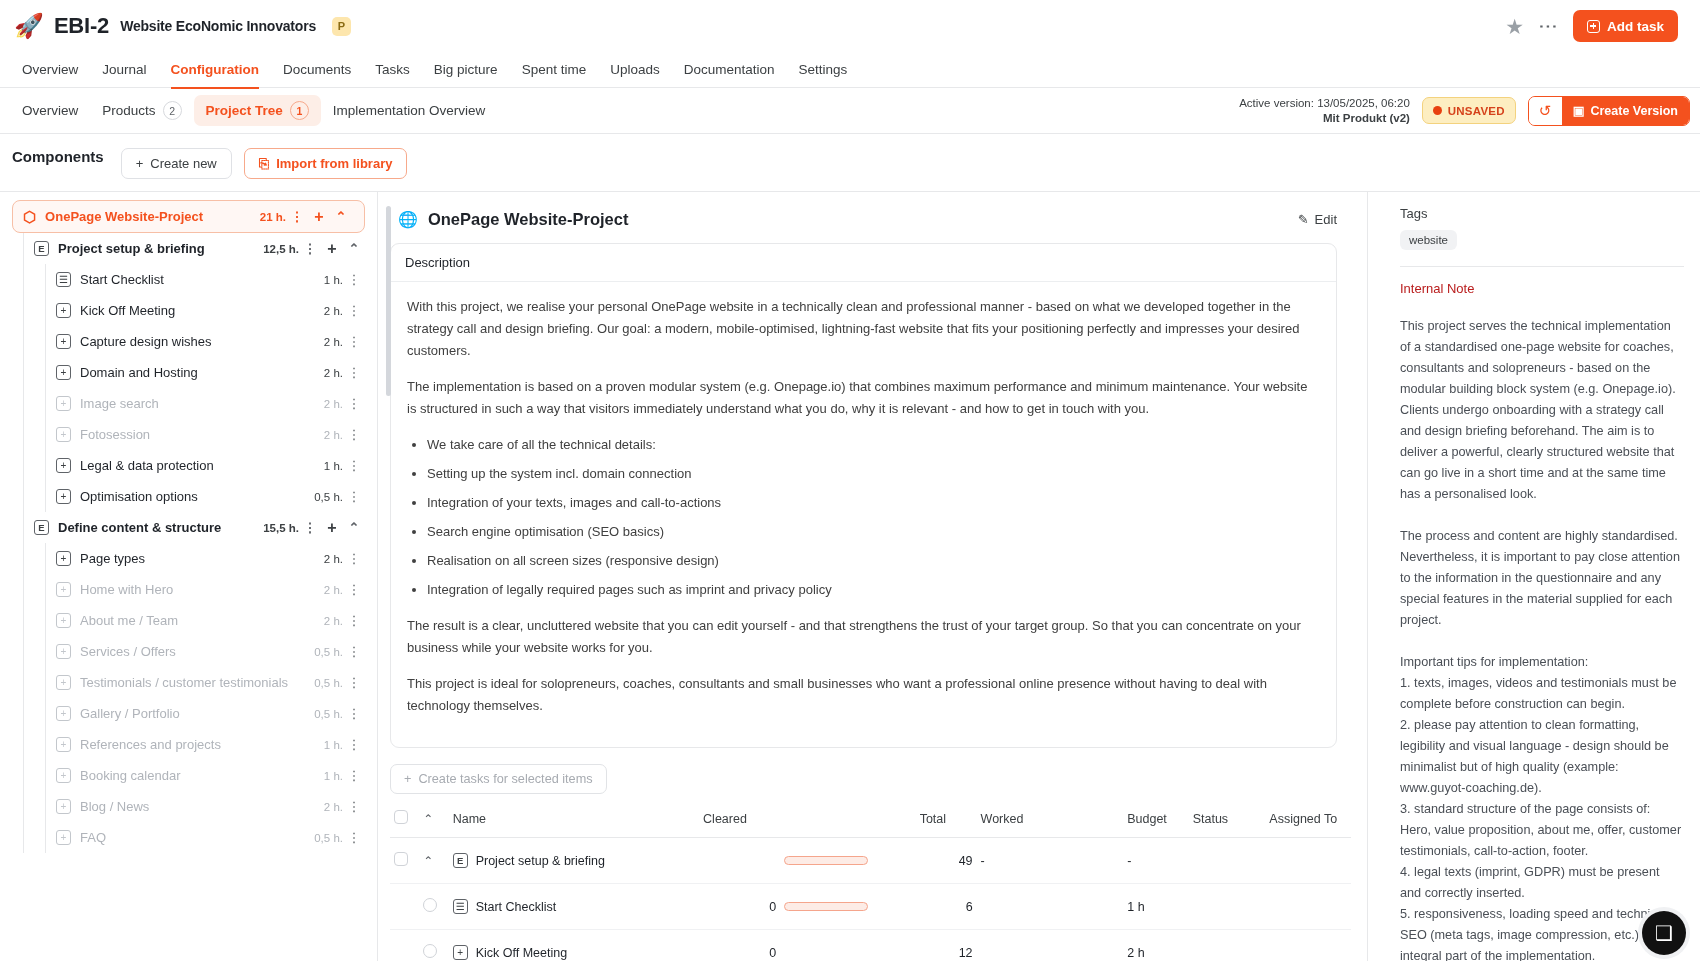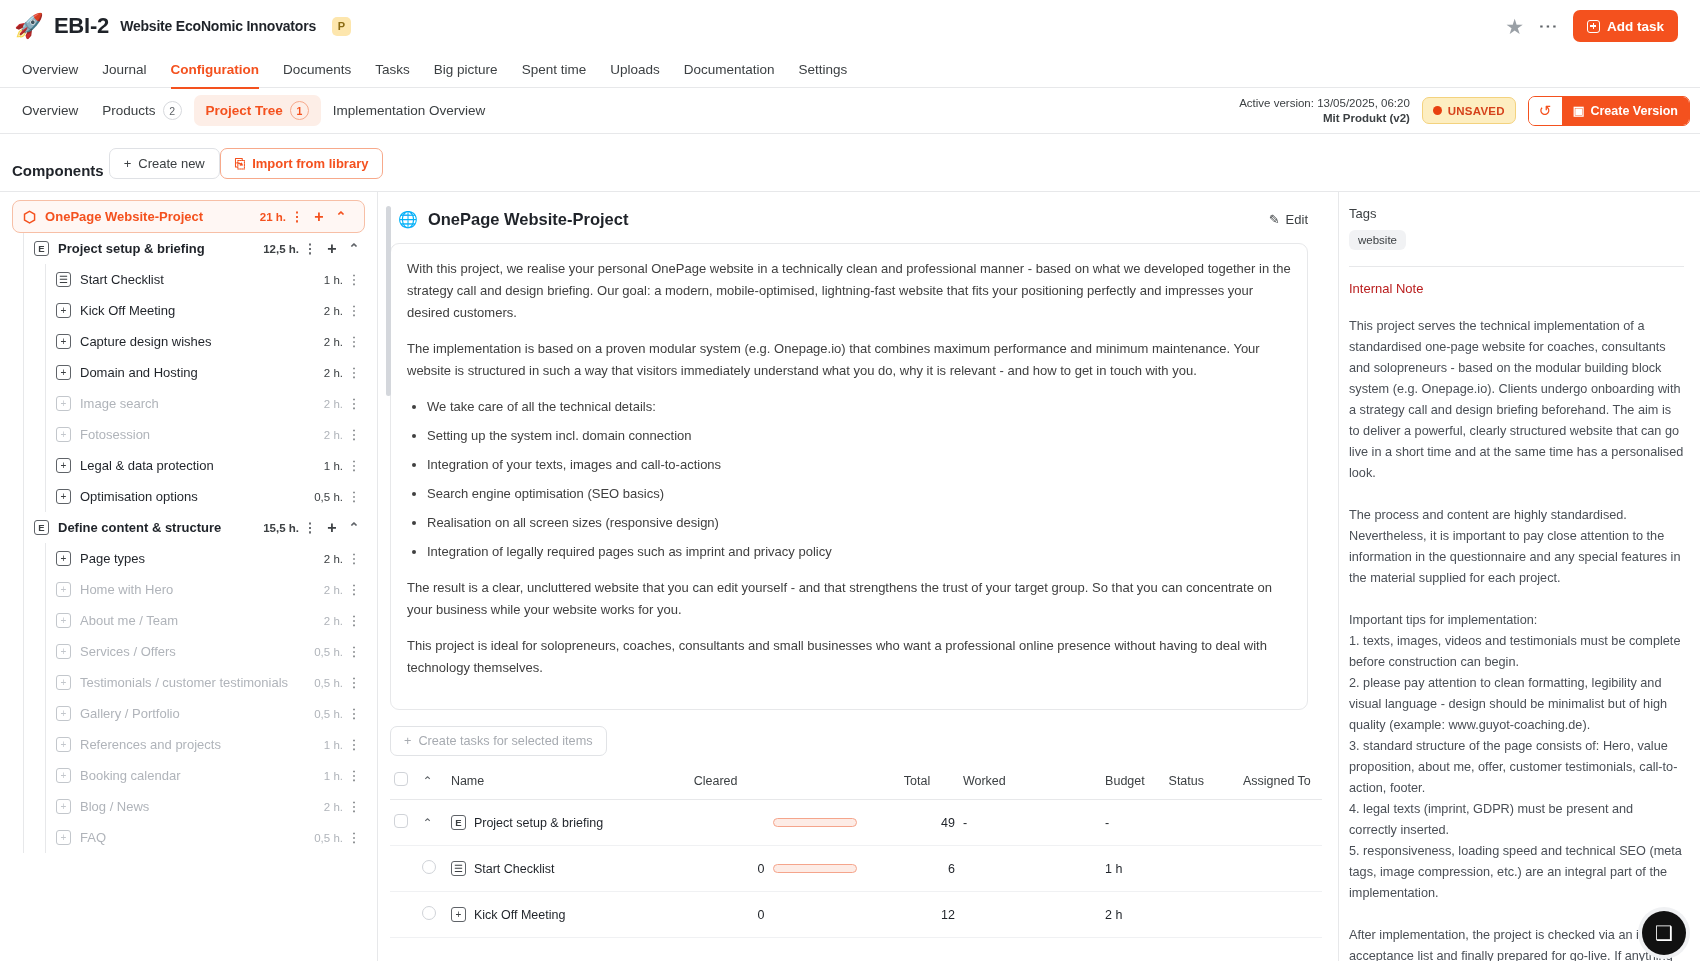--- a/index.html
+++ b/index.html
@@ -85,40 +85,40 @@
   }
   .dot-red { width: 9px; height: 9px; border-radius: 50%; background: #e8400f; }
   .split-btn { display: flex; height: 30px; border-radius: 7px; overflow: hidden;
                border: 1px solid #f4511e; }
   .split-left { width: 33px; display:flex; align-items:center; justify-content:center;
                 background: #fff; color:#f4511e; font-size: 15px; cursor: pointer; }
   .split-right { background:#f4511e; color:#fff; font-size: 12.5px; font-weight:700;
                  display:flex; align-items:center; gap:6px; padding: 0 11px; cursor:pointer; }
 
   
-  .compbar { display: flex; align-items: flex-end; gap: 0; padding: 14px 12px 12px 12px; }
+  .compbar { display: flex; align-items: flex-start; gap: 12px; padding: 14px 12px 12px 12px; }
   .comp-title { font-size: 15px; font-weight: 700; margin-right: 5px; }
   .btn-ghost {
     height: 31px; border: 1px solid #dfe1e5; background: #fff; border-radius: 7px;
     padding: 0 14px; font-size: 13px; color: #3c4043; display: flex; align-items: center;
     gap: 7px; cursor: pointer; font-family: "Liberation Sans", sans-serif;
   }
   .btn-outline-orange {
     height: 31px; border: 1px solid #f7a98b; background: #fff; border-radius: 7px;
     padding: 0 14px; font-size: 13px; color: #f4511e; font-weight: 600;
     display: flex; align-items: center; gap: 7px; cursor: pointer;
     font-family: "Liberation Sans", sans-serif;
   }
 
   
   .workspace { display: flex; height: calc(967px - 197px); border-top: 1px solid #e7e8ea; }
   .col-tree { width: 378px; border-right: 1px solid #e7e8ea; overflow: hidden;
               padding: 8px 0 0 0; background:#fff; }
   .col-main { flex: 1; overflow: hidden; padding: 12px 16px 0 12px; position: relative; }
-  .col-side { width: 362px; border-left: 1px solid #e7e8ea; padding: 14px 16px 0 10px;
+  .col-side { width: 333px; border-left: 1px solid #e7e8ea; padding: 14px 16px 0 32px;
               overflow: hidden; }
 
   
   .trow { display: flex; align-items: center; height: 31px; padding-right: 12px; font-size: 13px; }
   .trow .tname { display: flex; align-items: center; gap: 9px; }
   .trow .thours { margin-left: auto; font-size: 11.5px; color: #3c4043; white-space: nowrap; }
   .trow .tact { width: 22px; text-align: center; color:#5f6368; font-size: 13px; cursor:pointer; }
   .trow .tact.plus { color:#3c4043; font-size: 16px; }
   .trow.root {
     margin: 0 12px; border: 1px solid #f7bfa6; border-radius: 8px; background: #fff7f4;
@@ -470,20 +470,21 @@
     <div class="mp-head">
       <span class="globe">🌐</span>
       <span class="mp-title">OnePage Website-Project</span>
       <span class="edit-btn">
         <span>✎</span>
         <span>Edit</span>
       </span>
     </div>
 
     <div class="card">
+      <div class="card-head">Description</div>
       <div class="card-body">
         <p>With this project, we realise your personal OnePage website in a technically clean and professional manner - based on what we developed together in the strategy call and design briefing. Our goal: a modern, mobile-optimised, lightning-fast website that fits your positioning perfectly and impresses your desired customers.</p>
         <p><span>The implementation is based on a proven modular system (e.g. </span><span class="inline-link">Onepage.io</span><span>) that combines maximum performance and minimum maintenance. Your website is structured in such a way that visitors immediately understand what you do, why it is relevant - and how to get in touch with you.</span></p>
         <ul>
           <li>We take care of all the technical details:</li>
           <li>Setting up the system incl. domain connection</li>
           <li>Integration of your texts, images and call-to-actions</li>
           <li>Search engine optimisation (SEO basics)</li>
           <li>Realisation on all screen sizes (responsive design)</li>
           <li>Integration of legally required pages such as imprint and privacy policy</li>

